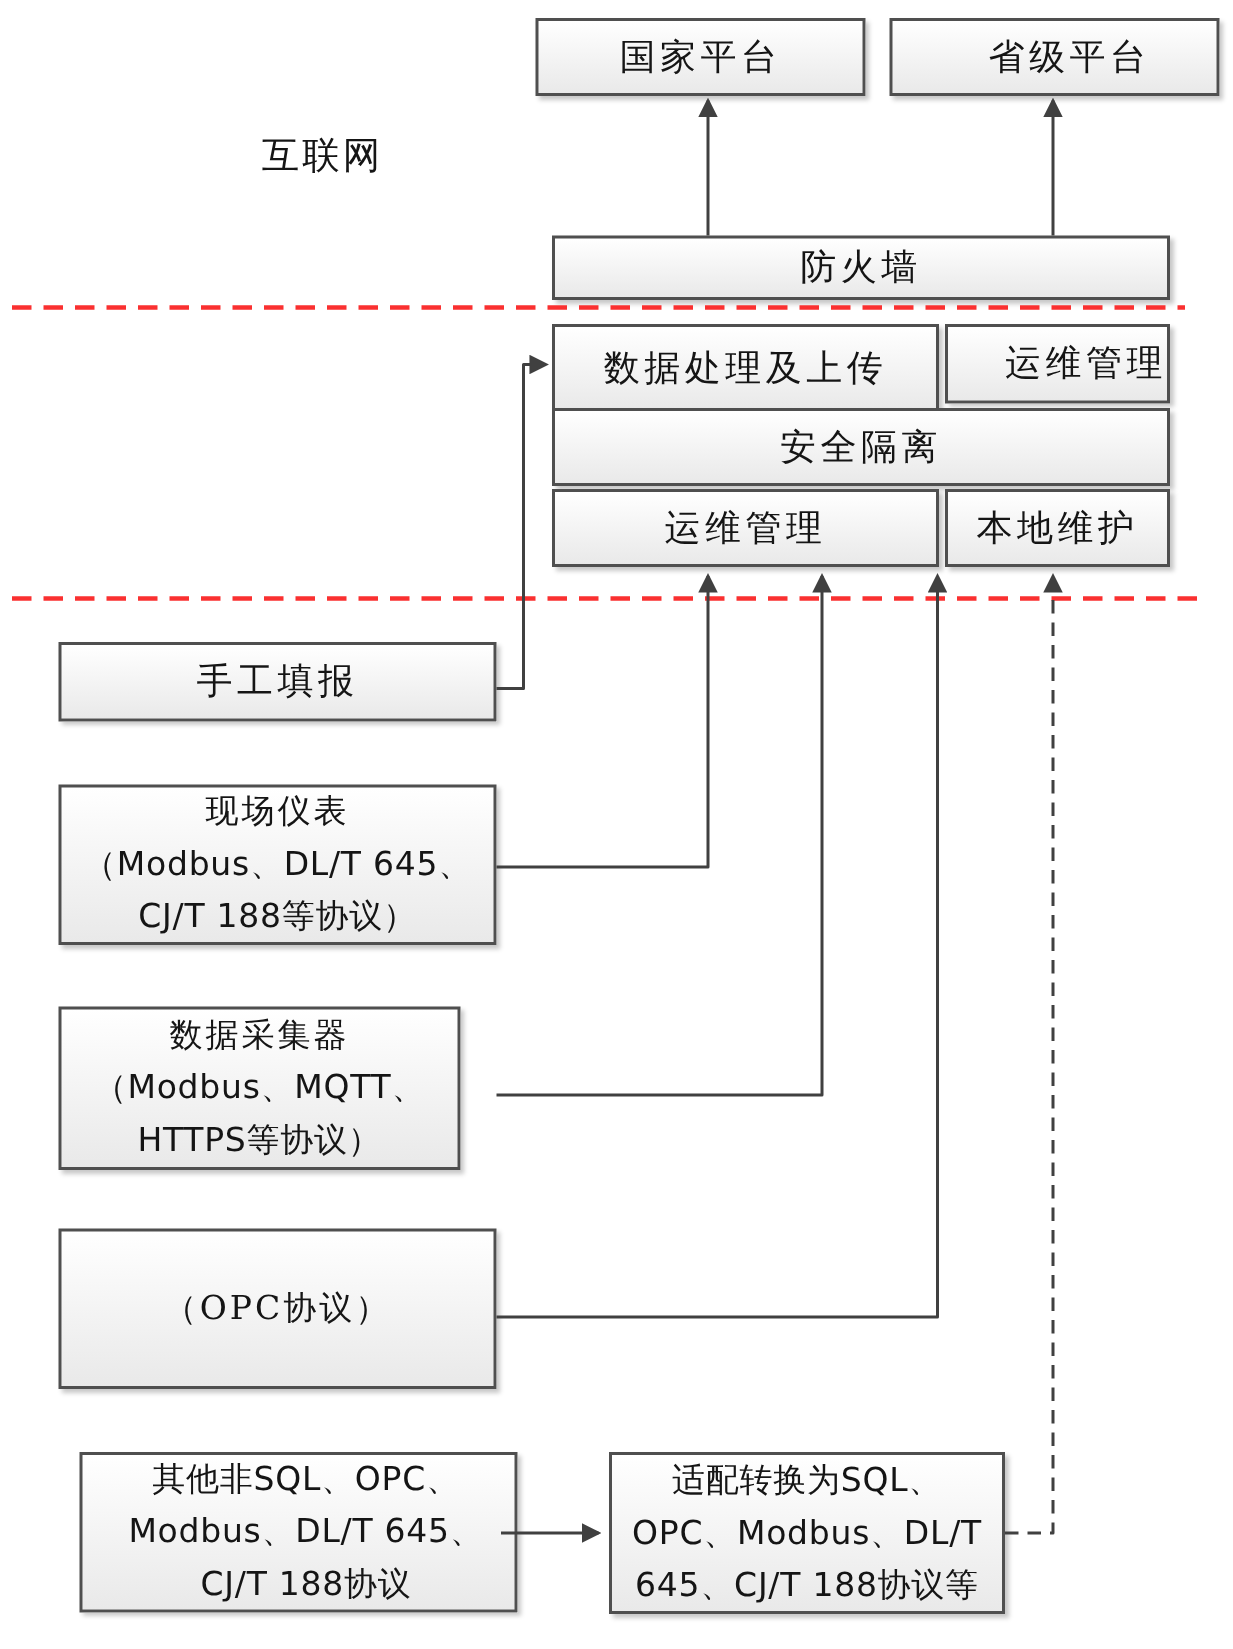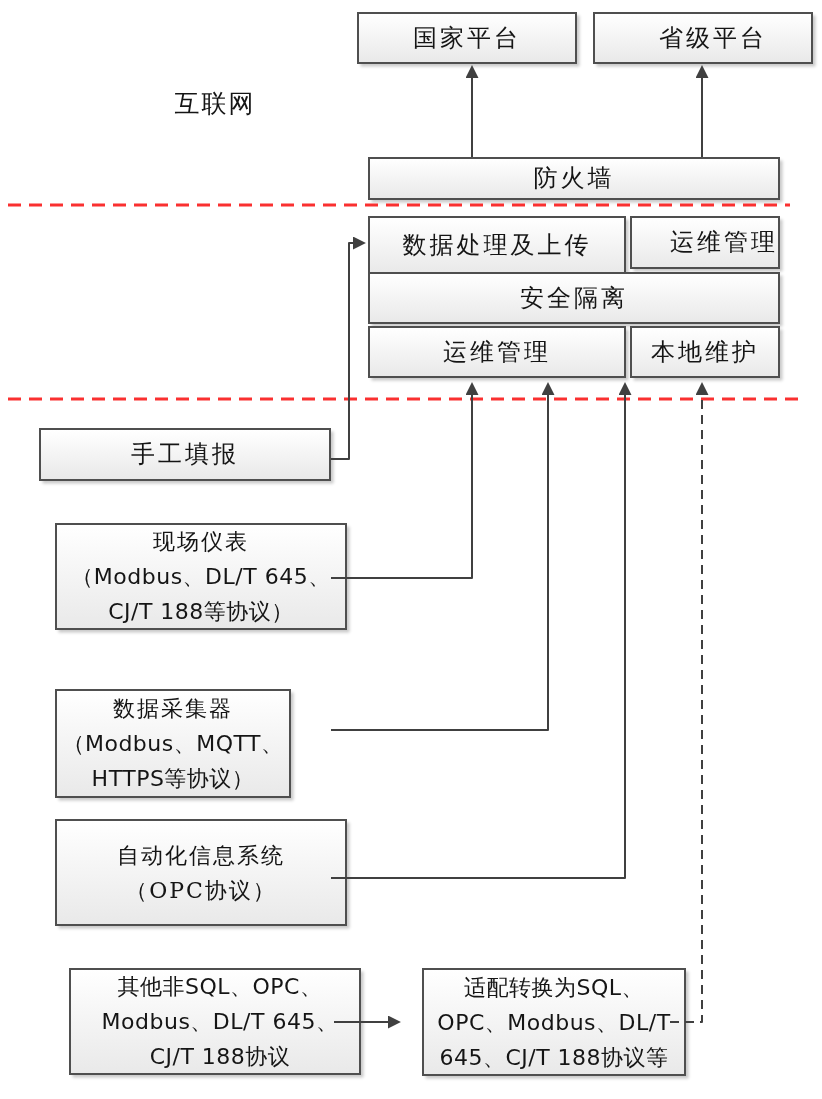--- a/index.html
+++ b/index.html
@@ -22,37 +22,37 @@
   #ah path{fill:var(--line-gray);}
   .node{
     position:absolute;z-index:2;box-sizing:border-box;
     border:2px solid var(--box-border);
     background:linear-gradient(180deg,var(--box-fill-top) 0%,var(--box-fill-bottom) 100%);
     box-shadow:2.5px 2.5px 3px rgba(0,0,0,0.22);
     display:flex;flex-direction:column;align-items:center;justify-content:center;
     text-align:center;line-height:1.45;
   }
   .single{font-size:24px;letter-spacing:3px;}
-  .mixed{font-size:22px;letter-spacing:0.5px;font-family:"DejaVu Sans","Liberation Sans",sans-serif;line-height:35px;margin-left:16px;}
+  .mixed{font-size:22px;letter-spacing:0.5px;font-family:"DejaVu Sans","Liberation Sans",sans-serif;line-height:35px;}
   .mixed .cjk-line{font-family:"DejaVu Serif","Liberation Serif",serif;letter-spacing:2px;}
   .zone-label{position:absolute;z-index:2;text-align:center;letter-spacing:2px;}
   .zone-internet{left:145px;top:87px;width:140px;font-size:25px;}
   .zone-device{left:55px;top:278px;width:270px;font-size:26px;}
   
   .b-national{left:357px;top:12px;width:220px;height:52px;}
   .b-provincial{left:593px;top:12px;width:220px;height:52px;padding-left:20px;}
   .b-firewall{left:368px;top:157px;width:412px;height:43px;}
   .b-process{left:368px;top:216px;width:258px;height:59px;}
   .b-ops{left:630px;top:216px;width:150px;height:53px;align-items:flex-end;}
   .b-isolation{left:368px;top:272px;width:412px;height:52px;}
   .b-access{left:368px;top:326px;width:258px;height:52px;}
   .b-maint{left:630px;top:326px;width:150px;height:52px;}
   .b-manual{left:39px;top:428px;width:292px;height:53px;}
   .b-field{left:39px;top:523px;width:292px;height:107px;}
-  .b-collector{left:39px;top:689px;width:236px;height:109px;}
+  .b-collector{left:39px;top:671px;width:268px;height:109px;}
   .b-autosys{left:39px;top:819px;width:292px;height:107px;}
   .b-other{left:53px;top:968px;width:292px;height:107px;padding-left:10px;}
   .b-adapter{left:406px;top:968px;width:264px;height:108px;}
 </style>
 </head>
 <body>
 
 <div class="canvas">
 
   <div class="zone-label zone-internet">互联网</div>
@@ -93,21 +93,20 @@
     <span>CJ/T 188等协议）</span>
   </div>
 
   <div class="node mixed b-collector">
     <span class="cjk-line">数据采集器</span>
     <span>（Modbus、MQTT、</span>
     <span>HTTPS等协议）</span>
   </div>
 
   <div class="node mixed b-autosys">
-    <span class="cjk-line">自动化信息系统</span>
     <span class="cjk-line">（OPC协议）</span>
   </div>
 
   <div class="node mixed b-other">
     <span>其他非SQL、OPC、</span>
     <span>Modbus、DL/T 645、</span>
     <span>CJ/T 188协议</span>
   </div>
 
   <div class="node mixed b-adapter">

